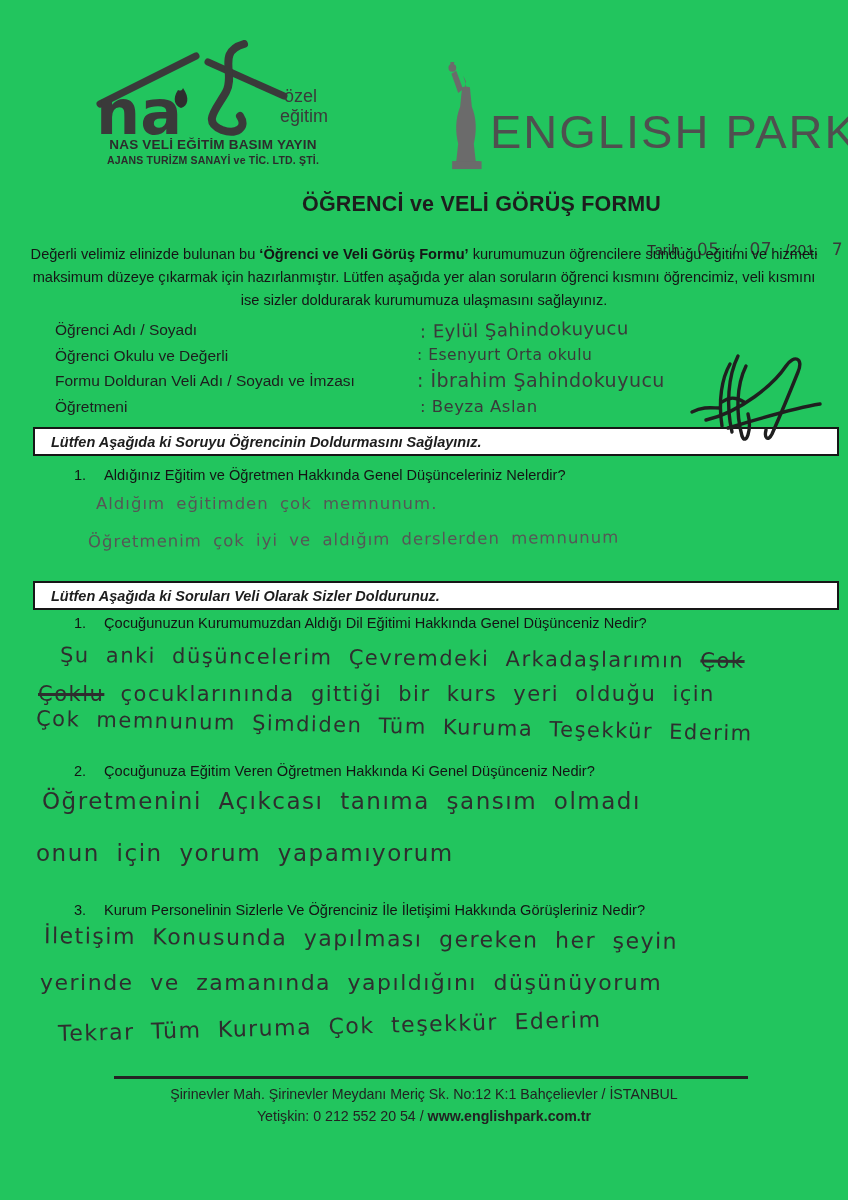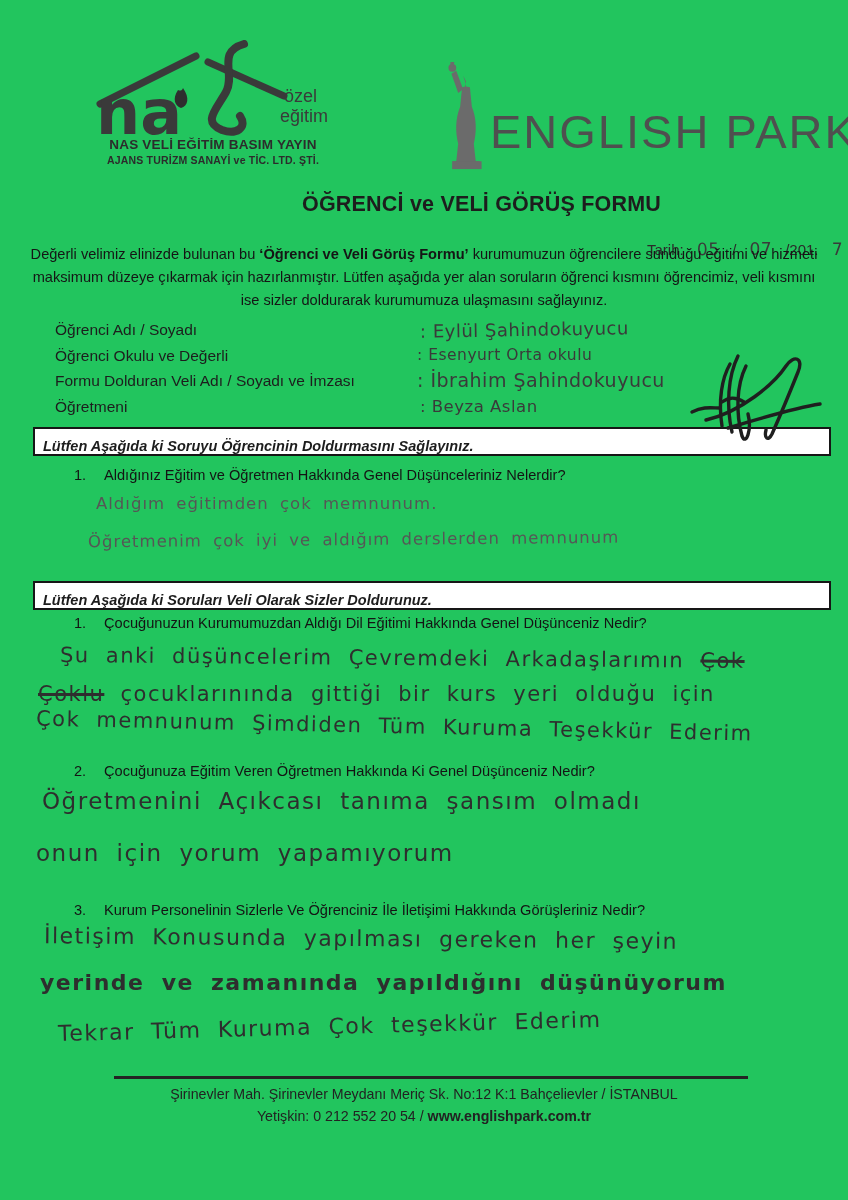--- a/index.html
+++ b/index.html
@@ -27,22 +27,22 @@
   .hand-student{color:#565656;font-size:16.5px;letter-spacing:1px;word-spacing:5px;}
   .hand-parent{color:#2e2e2e;font-size:21px;letter-spacing:1.5px;word-spacing:8px;}
   .hand-field{color:#3a3a3a;font-size:17px;letter-spacing:0.5px;}
   .struck{text-decoration:line-through;text-decoration-thickness:2.5px;}
   .r-m1{transform:rotate(-1deg);}
   .r-m05{transform:rotate(-0.5deg);}
   .r-p05{transform:rotate(0.5deg);}
   .r-p12{transform:rotate(1.2deg);}
   .r-m15{transform:rotate(-1.5deg);}
 
-  .section-box{width:786px;border:2px solid #161616;height:25px;display:flex;align-items:flex-end;
-               padding-left:8px;font-style:italic;font-weight:bold;font-size:14.5px;background:#fff;}
+  .section-box{width:786px;border:2px solid #161616;height:25px;display:flex;align-items:center;
+               padding-left:16px;font-style:italic;font-weight:bold;font-size:14.5px;background:#fff;}
   .question{display:flex;font-size:14.6px;color:#141414;white-space:nowrap;}
   .q-num{width:30px;}
 
   .footer-rule{height:3px;background:#242424;}
   .footer-text{left:0;width:848px;text-align:center;font-size:14.2px;color:#222;}
   .site{font-weight:bold;}
 </style>
 </head>
 <body>
 
@@ -149,21 +149,21 @@
     <span>Çocuğunuza Eğitim Veren Öğretmen Hakkında Ki Genel Düşünceniz Nedir?</span>
   </div>
   <div class="abs hand hand-parent" style="left:42px;top:788px;font-size:23px;">Öğretmenini Açıkcası tanıma şansım olmadı</div>
   <div class="abs hand hand-parent" style="left:36px;top:840px;font-size:23px;">onun için yorum yapamıyorum</div>
 
   <div class="abs question" style="left:74px;top:902px;">
     <span class="q-num">3.</span>
     <span>Kurum Personelinin Sizlerle Ve Öğrenciniz İle İletişimi Hakkında Görüşleriniz Nedir?</span>
   </div>
   <div class="abs hand hand-parent r-p05" style="left:44px;top:926px;font-size:22px;">İletişim Konusunda yapılması gereken her şeyin</div>
-  <div class="abs hand hand-parent" style="left:40px;top:970px;font-size:22px;font-weight:bold;">yerinde ve zamanında yapıldığını düşünüyorum</div>
+  <div class="abs hand hand-parent" style="left:40px;top:970px;font-size:22px;">yerinde ve zamanında yapıldığını düşünüyorum</div>
   <div class="abs hand hand-parent r-m15" style="left:58px;top:1014px;font-size:22px;">Tekrar Tüm Kuruma Çok teşekkür Ederim</div>
 
   <div class="abs footer-rule" style="left:114px;top:1076px;width:634px;"></div>
   <div class="abs footer-text" style="top:1086px;">Şirinevler Mah. Şirinevler Meydanı Meriç Sk. No:12 K:1 Bahçelievler / İSTANBUL</div>
   <div class="abs footer-text" style="top:1108px;">
     <span>Yetişkin: 0 212 552 20 54  /  </span><span class="site">www.englishpark.com.tr</span>
   </div>
 
 </div>
 

